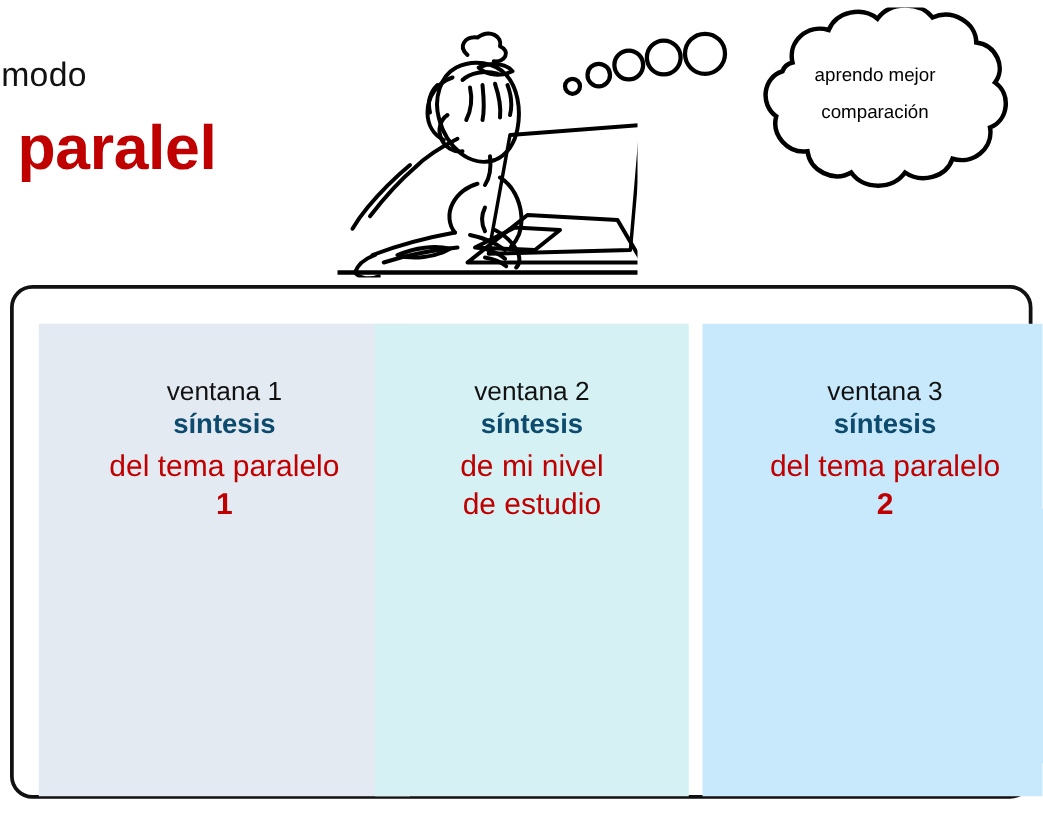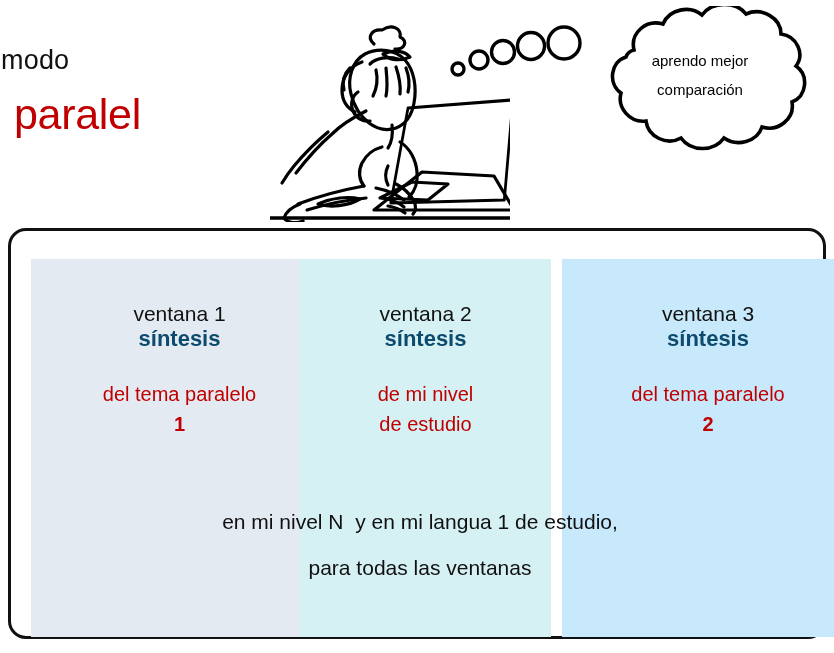--- a/index.html
+++ b/index.html
@@ -29,22 +29,22 @@
     top: 47px;
     font-size: 27px;
     line-height: 1;
     color: #111111;
     letter-spacing: 0.2px;
   }
   .mode-title {
     position: absolute;
     left: 14px;
     top: 93px;
-    font-size: 43px;
-    font-weight: normal;
+    font-size: 50px;
+    font-weight: bold;
     line-height: 1;
     color: #c00000;
     letter-spacing: -0.3px;
   }
 
   
   .illustration {
     position: absolute;
     left: 270px;
     top: 8px;
@@ -124,22 +124,22 @@
     line-height: 1.15;
     color: #111111;
   }
   .col-synth {
     font-size: 22px;
     font-weight: bold;
     line-height: 1.15;
     color: #0c4a6e;
   }
   .col-desc {
-    margin-top: 28px;
-    font-size: 20px;
+    margin-top: 8px;
+    font-size: 24px;
     line-height: 30px;
     color: #c00000;
   }
   .col-desc .num {
     font-weight: bold;
   }
 
   
   .panel-footer {
     position: absolute;
@@ -277,18 +277,14 @@
         <div class="col-synth">síntesis</div>
         <div class="col-desc">
           <div>del tema paralelo</div>
           <div class="num">2</div>
         </div>
       </div>
     </div>
 
   </div>
 
-  <div class="panel-footer">
-    <div>en mi nivel N  y en mi langua 1 de estudio,</div>
-    <div>para todas las ventanas</div>
-  </div>
 
 </div>
 
 </body></html>

